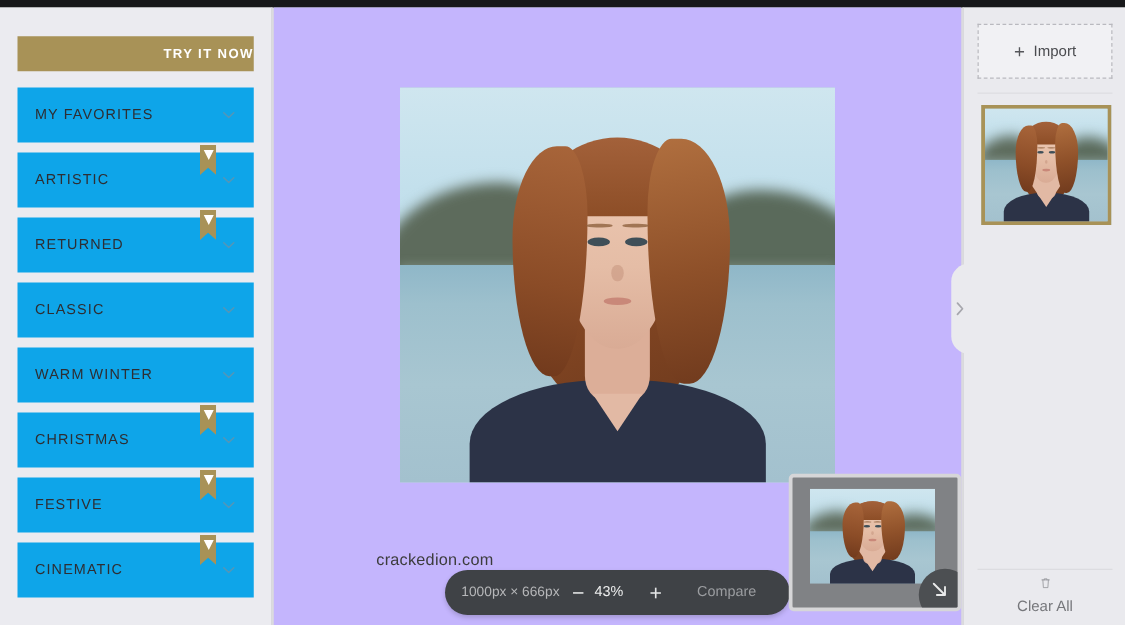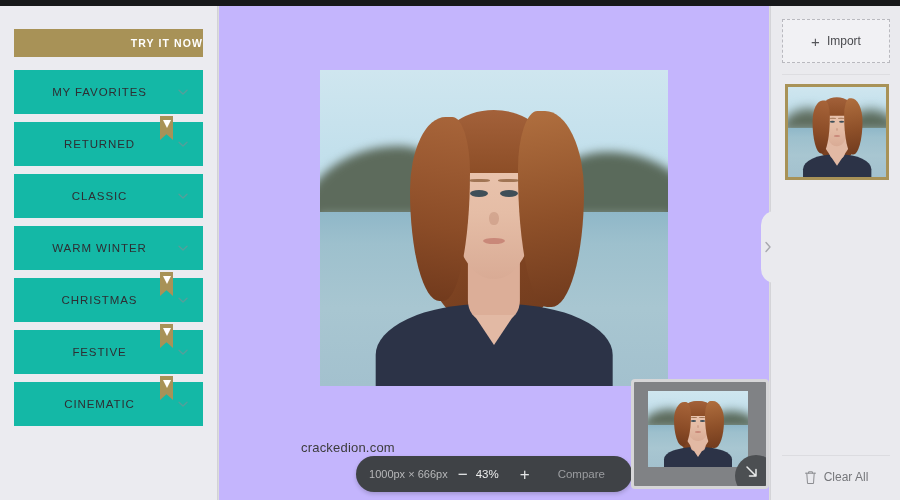--- a/index.html
+++ b/index.html
@@ -41,27 +41,26 @@
     font-size: 10.5px;
     letter-spacing: 1.1px;
     font-weight: 600;
     cursor: pointer;
     display: flex; align-items: center; justify-content: flex-end;
   }
   .cat-list { margin-top: 13px; }
   .cat-item {
     position: relative;
     height: 44px;
-    background: #14b8a6;
+    background: #0ea5e9;
     margin-bottom: 8px;
     display: flex;
     align-items: center;
     padding: 0 14px;
     cursor: pointer;
-    text-align: center;
   }
   .cat-label {
     font-size: 11.5px;
     letter-spacing: 0.9px;
     color: #2e2e33;
     font-weight: 500;
     flex: 1;
     white-space: nowrap;
   }
   .chev {
@@ -328,23 +327,24 @@
   .clearall-sep {
     position: absolute;
     left: 11px; bottom: 44px;
     width: 108px; height: 1px;
     background: #dcdce0;
   }
   .clearall {
     position: absolute;
     left: 0; bottom: 8px;
     width: 130px; height: 30px;
-    display: flex; align-items: center; justify-content: center;
+    display: flex; align-items: center; justify-content: flex-start;
     gap: 7px;
     cursor: pointer;
+    flex-direction: column;
   }
   .clearall-label { font-size: 12px; color: #76777b; }
 </style>
 </head>
 <body>
 
 <div id="app">
 
   <div class="topbar"></div>
 
@@ -358,20 +358,29 @@
 
       <div class="cat-item">
         <span class="cat-label">MY FAVORITES</span>
         <span class="chev">
           <svg viewBox="0 0 12 12" width="12" height="12">
               <path d="M2 4.2 L6 8 L10 4.2" fill="none" stroke="#8b8b91" stroke-width="1.3" stroke-linecap="round" stroke-linejoin="round"></path>
             </svg>
         </span>
       </div>
 
+      <div class="cat-item">
+        <span class="ribbon"></span>
+        <span class="cat-label">ARTISTIC</span>
+        <span class="chev">
+          <svg viewBox="0 0 12 12" width="12" height="12">
+              <path d="M2 4.2 L6 8 L10 4.2" fill="none" stroke="#8b8b91" stroke-width="1.3" stroke-linecap="round" stroke-linejoin="round"></path>
+            </svg>
+        </span>
+      </div>
 
       <div class="cat-item">
         <span class="ribbon"></span>
         <span class="cat-label">RETURNED</span>
         <span class="chev">
           <svg viewBox="0 0 12 12" width="12" height="12">
               <path d="M2 4.2 L6 8 L10 4.2" fill="none" stroke="#8b8b91" stroke-width="1.3" stroke-linecap="round" stroke-linejoin="round"></path>
             </svg>
         </span>
       </div>

